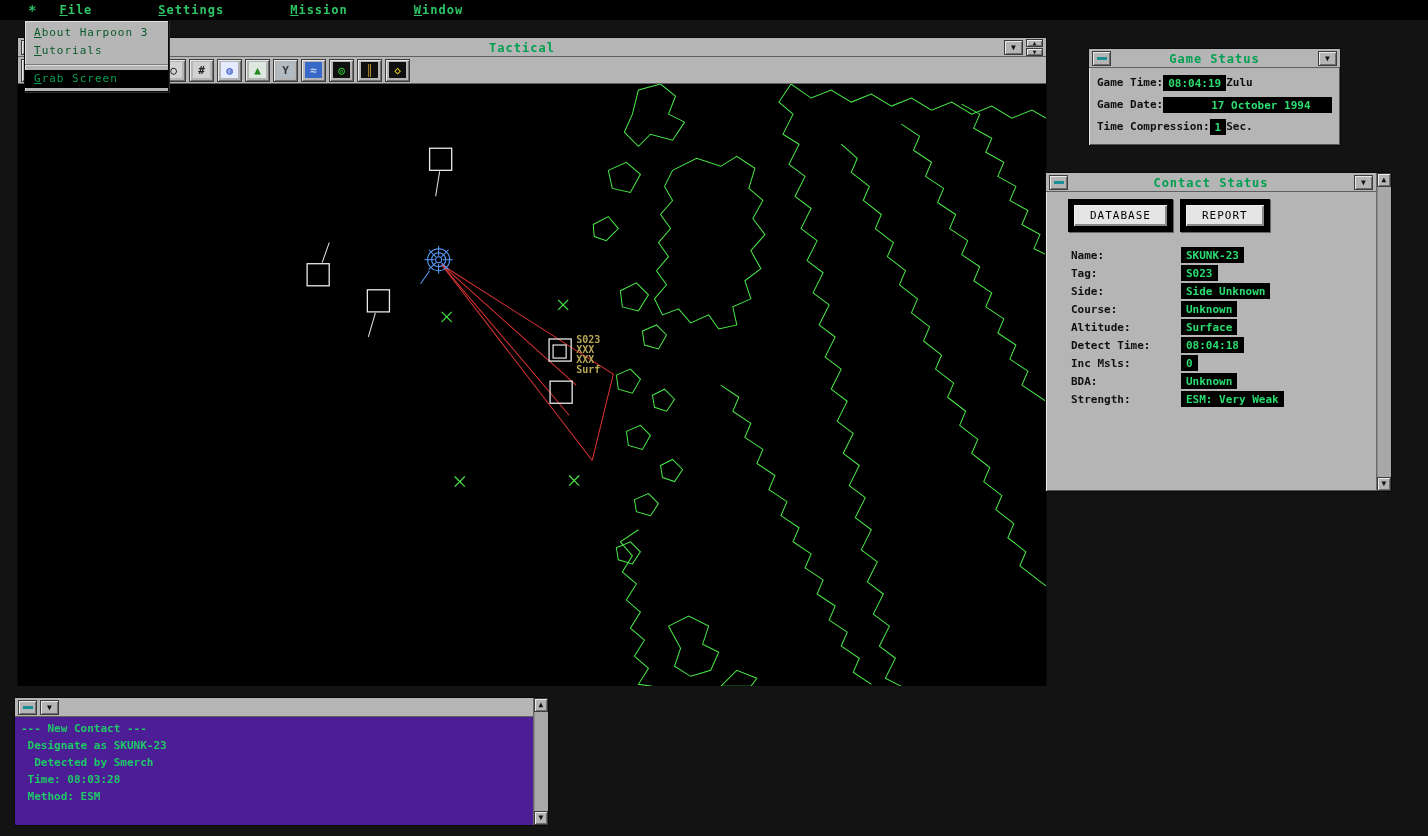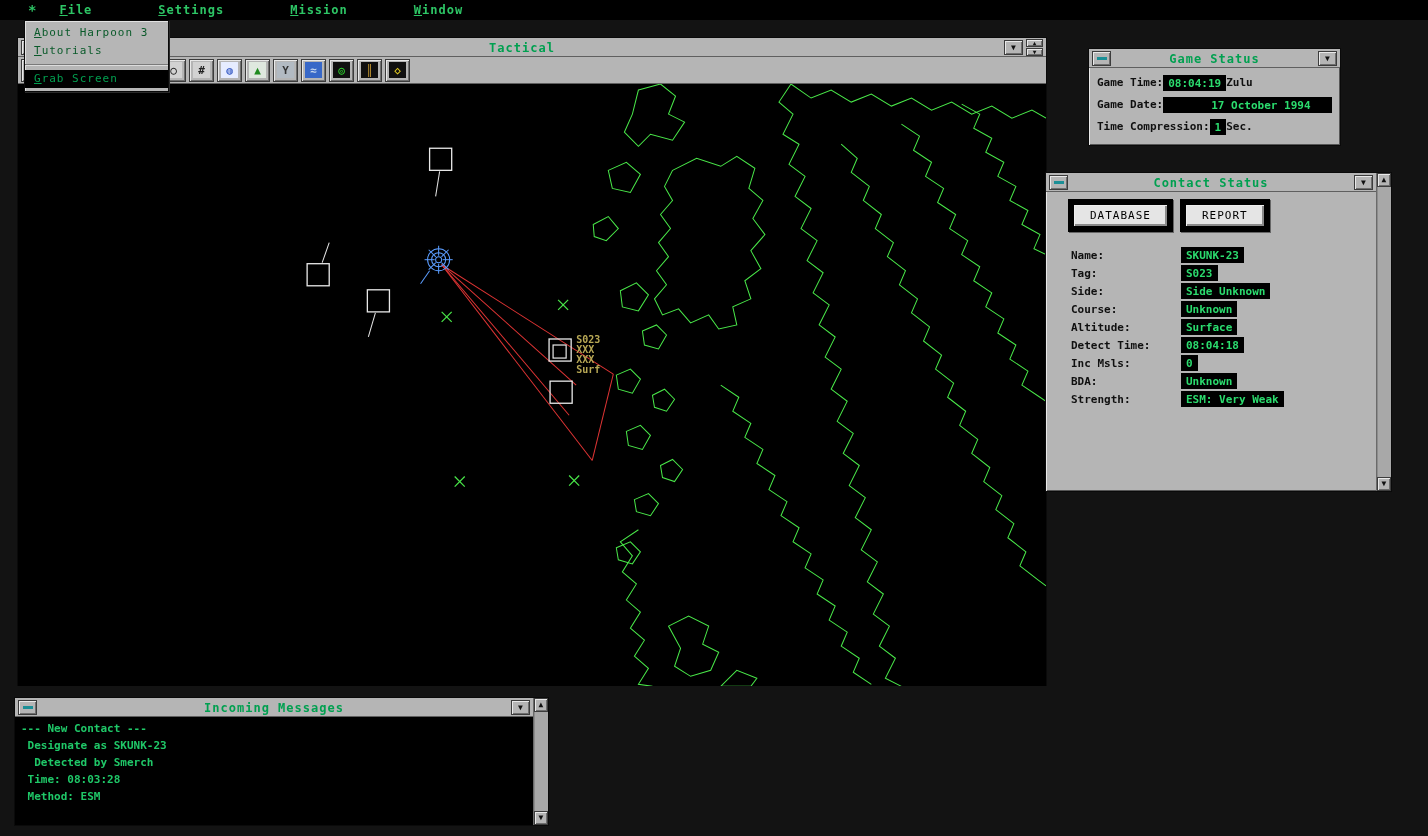--- a/index.html
+++ b/index.html
@@ -78,21 +78,21 @@
   .btn3d { background:#e5e5e5; border:6px solid #000000;
            box-shadow: inset 1px 1px 0 #eeeeee, inset -2px -2px 0 #8a8a8a, 1px 1px 0 #666;
            font-weight:normal; font-size:11px; letter-spacing:1px; color:#000; padding:4px 16px;
            font-family:inherit; cursor:pointer; }
   .cs-fields { display:grid; grid-template-columns:110px auto; row-gap:2px; padding:9px 25px;
                align-items:center; justify-items:start; }
   .cs-label { font-size:11px; font-weight:bold; color:#101010; white-space:nowrap; }
 
   
   .messages { left:14px; top:697px; width:535px; height:129px; }
-  .msg-body { flex:1; background:#000000; padding:3px 6px; overflow:hidden; }
+  .msg-body { flex:1; background:#4c1d95; padding:3px 6px; overflow:hidden; }
   .msg-line { font-size:11px; font-weight:bold; color:#1fc868; line-height:17px; white-space:pre; }
 </style>
 </head>
 <body>
 
 <div class="desktop">
 
   <div class="menubar">
     <span class="appstar">*</span>
     <nav class="menu-items" id="menu-items">
@@ -300,21 +300,20 @@
     </div>
   </div>
 
   <div class="window messages">
     <div class="win-cols">
       <div class="win-main">
         <div class="titlebar">
           <button class="tb-btn">
               <span class="dash"></span>
             </button>
-          <span class="title">Incoming Messages</span>
           <button class="tb-btn">▼</button>
         </div>
         <div class="msg-body" id="msg-lines">
             <div class="msg-line">--- New Contact ---</div>
             <div class="msg-line"> Designate as SKUNK-23</div>
             <div class="msg-line">  Detected by Smerch</div>
             <div class="msg-line"> Time: 08:03:28</div>
             <div class="msg-line"> Method: ESM</div>
           </div>
       </div>

